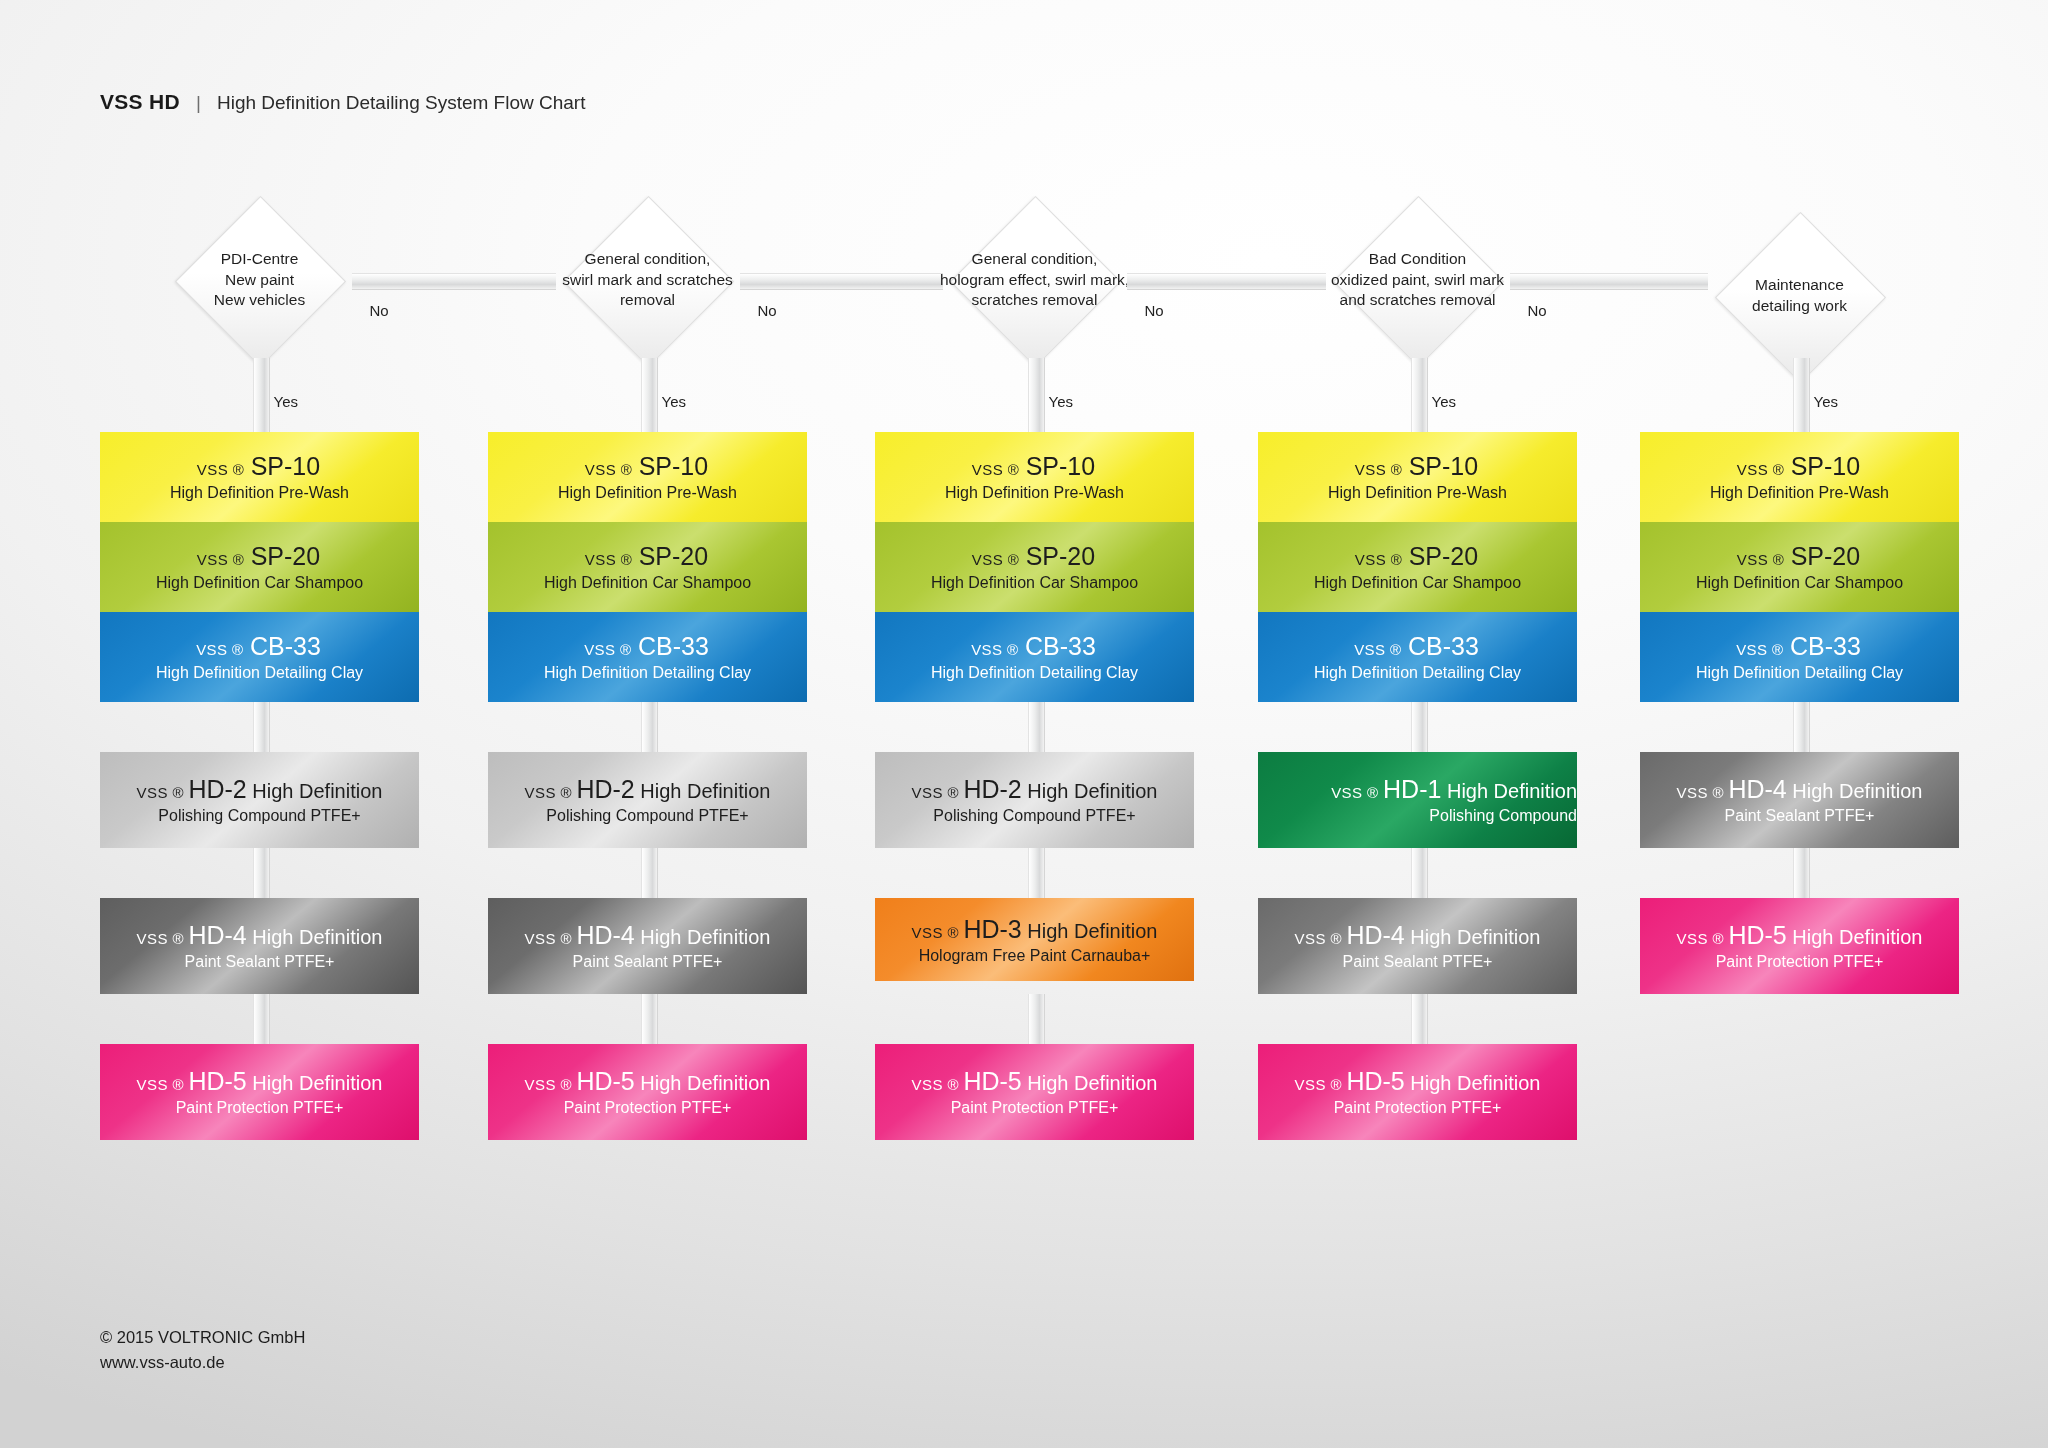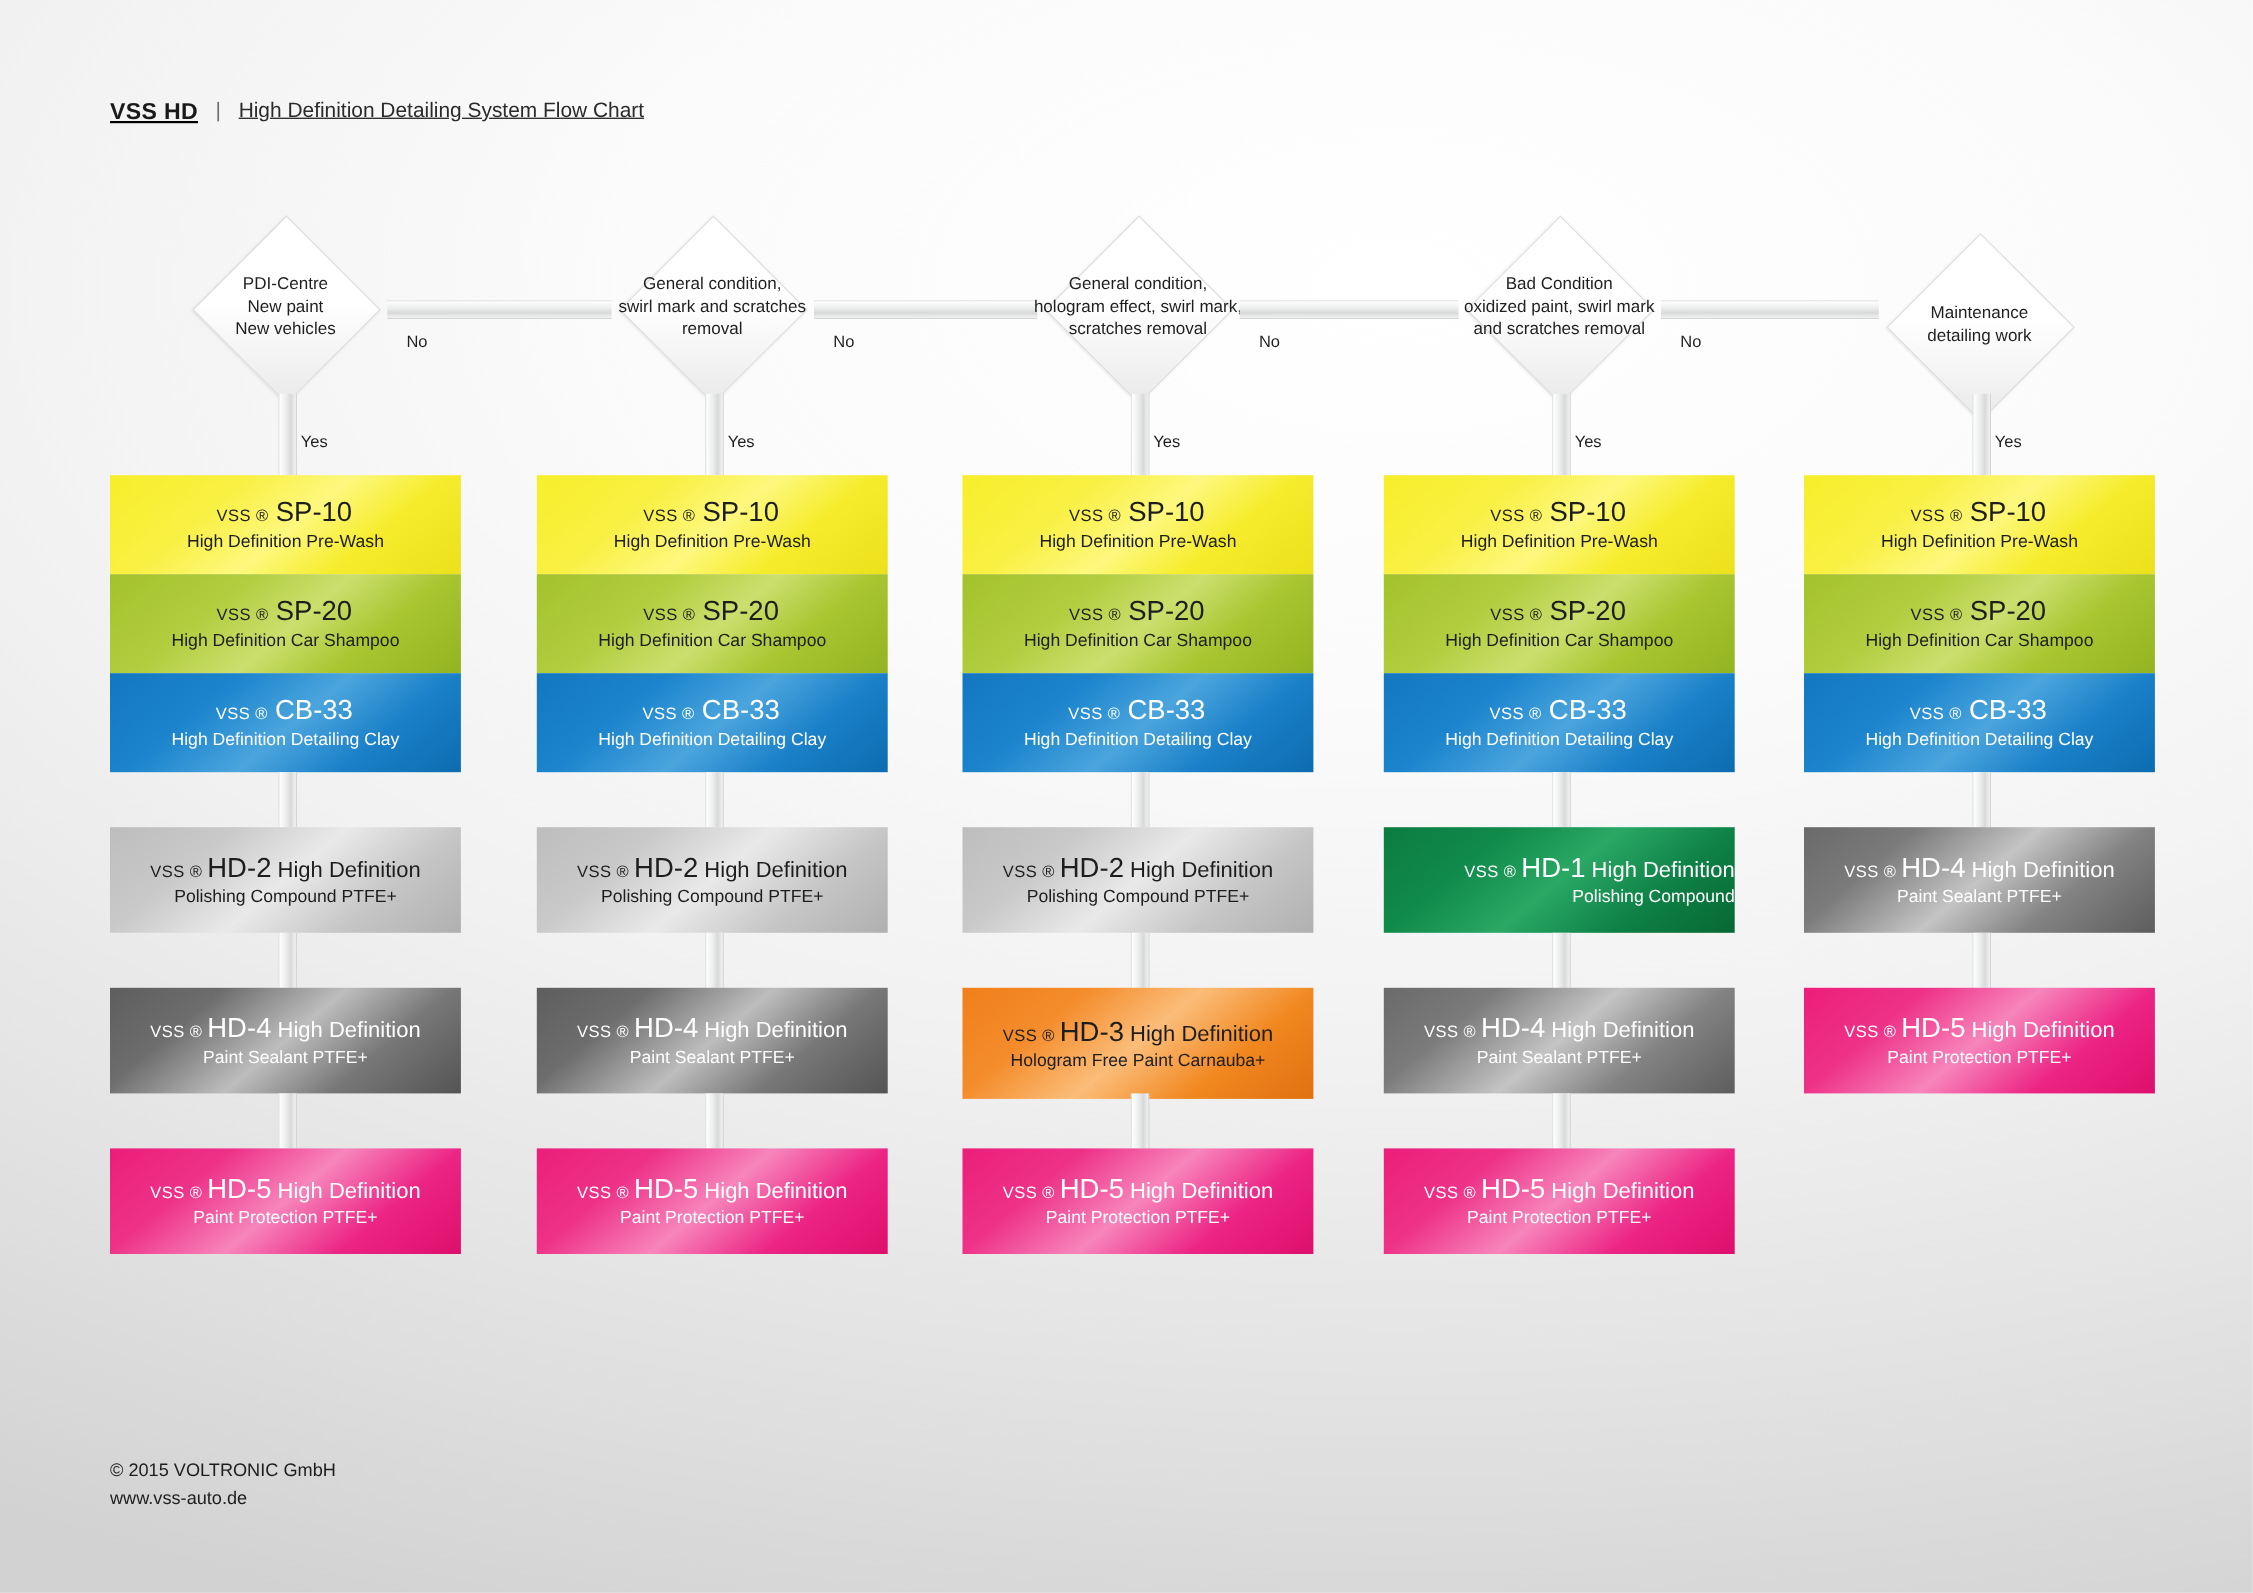--- a/index.html
+++ b/index.html
@@ -14,23 +14,22 @@
     background: radial-gradient(ellipse 120% 90% at 62% 18%, #ffffff 0%, #fbfbfb 28%, #f1f1f1 55%, #e2e2e2 78%, #d2d2d2 100%);
     position: relative;
   }
 
   
   .header {
     position: absolute;
     left: 100px;
     top: 90px;
     display: flex;
-    align-items: flex-start;
+    align-items: flex-end;
     white-space: nowrap;
-    text-decoration: underline;
   }
   .header .brand {
     font-size: 21px;
     font-weight: bold;
     color: #1a1a1a;
     letter-spacing: 0.3px;
   }
   .header .sep {
     font-size: 19px;
     color: #6f6f6f;
@@ -295,21 +294,21 @@
     <div class="box c-blue single" style="left: 875px; top: 612px; height: 90px;">
       <div class="line1"><span class="vss">VSS ® </span><span class="code">CB-33</span></div>
       <div class="line2">High Definition Detailing Clay</div>
     </div>
     <div class="v-conn" style="left: 1027.5px; top: 702px; height: 50px;"></div>
     <div class="box c-ltgrey" style="left: 875px; top: 752px; height: 96px;">
       <div class="line1"><span class="vss">VSS ® </span><span class="code">HD-2</span><span class="tail"> High Definition</span></div>
       <div class="line2">Polishing Compound PTFE+</div>
     </div>
     <div class="v-conn" style="left: 1027.5px; top: 848px; height: 50px;"></div>
-    <div class="box c-orange" style="left: 875px; top: 898px; height: 101px;">
+    <div class="box c-orange" style="left: 875px; top: 898px; height: 83px;">
       <div class="line1"><span class="vss">VSS ® </span><span class="code">HD-3</span><span class="tail"> High Definition</span></div>
       <div class="line2">Hologram Free Paint Carnauba+</div>
     </div>
     <div class="v-conn" style="left: 1027.5px; top: 994px; height: 50px;"></div>
     <div class="box c-pink" style="left: 875px; top: 1044px; height: 96px;">
       <div class="line1"><span class="vss">VSS ® </span><span class="code">HD-5</span><span class="tail"> High Definition</span></div>
       <div class="line2">Paint Protection PTFE+</div>
     </div>
     <div class="diamond-wrap" style="left: 1262.5px; top: 196px;">
       <div class="diamond"></div>

